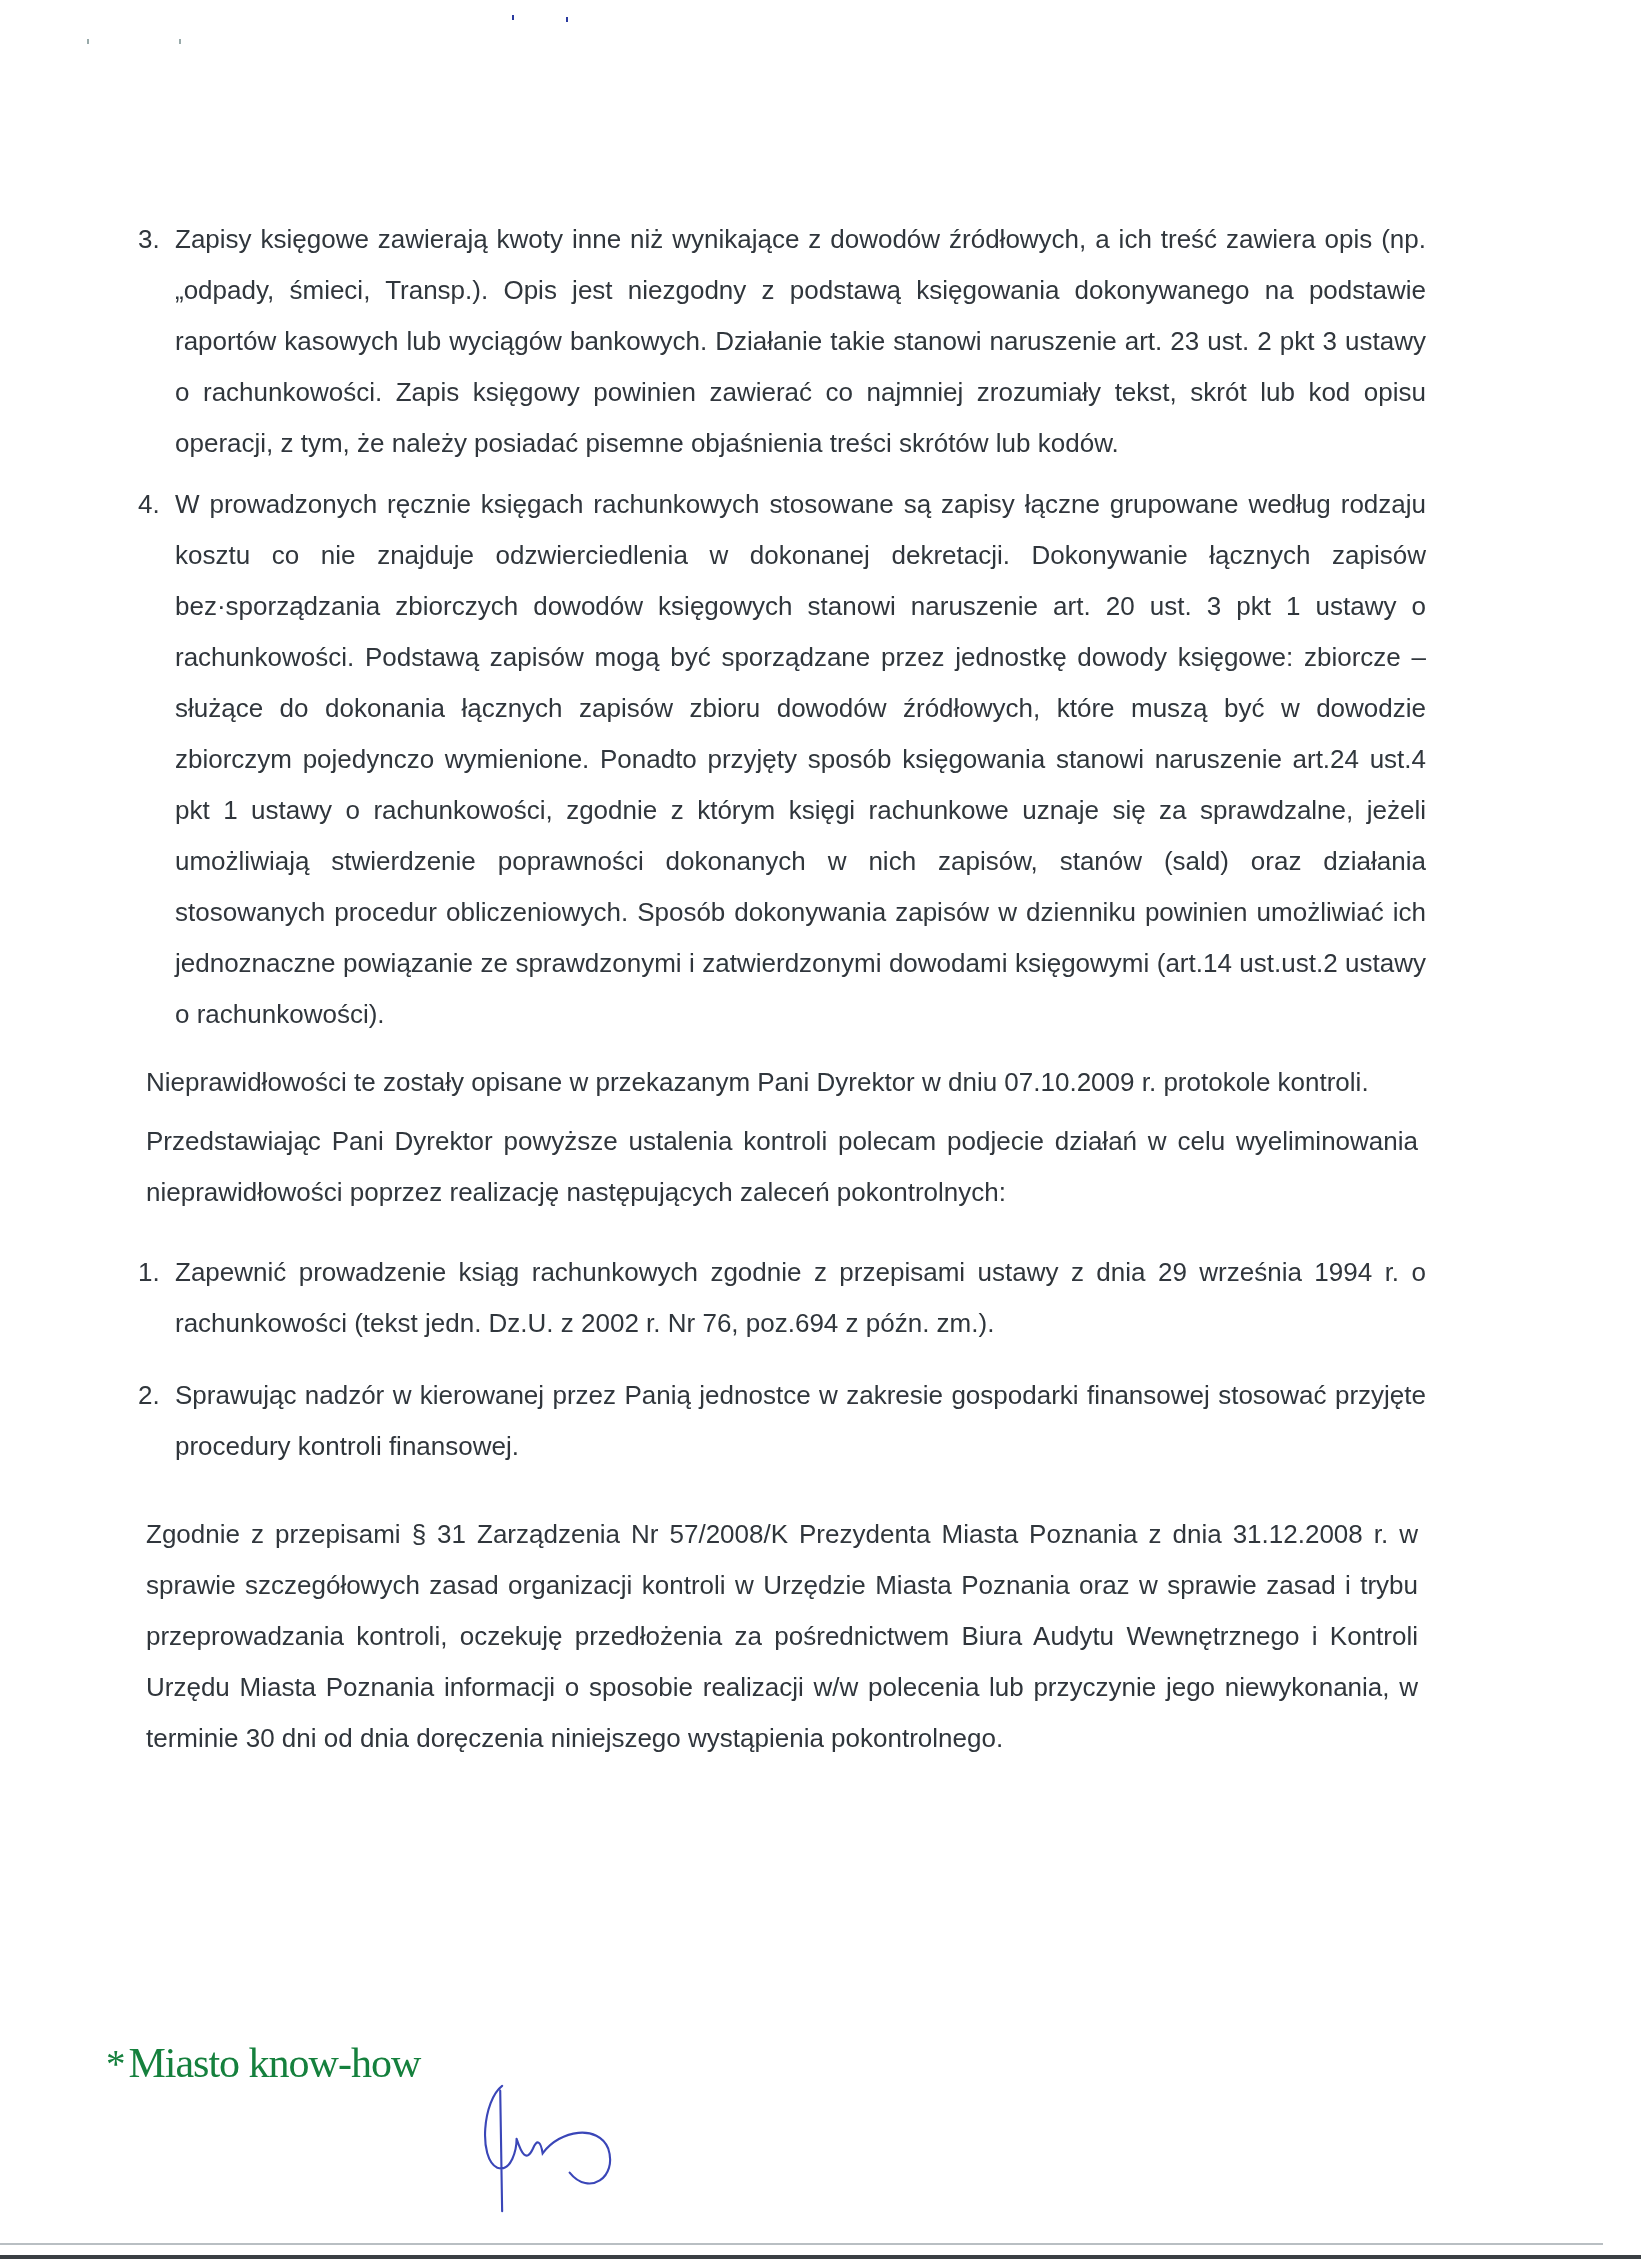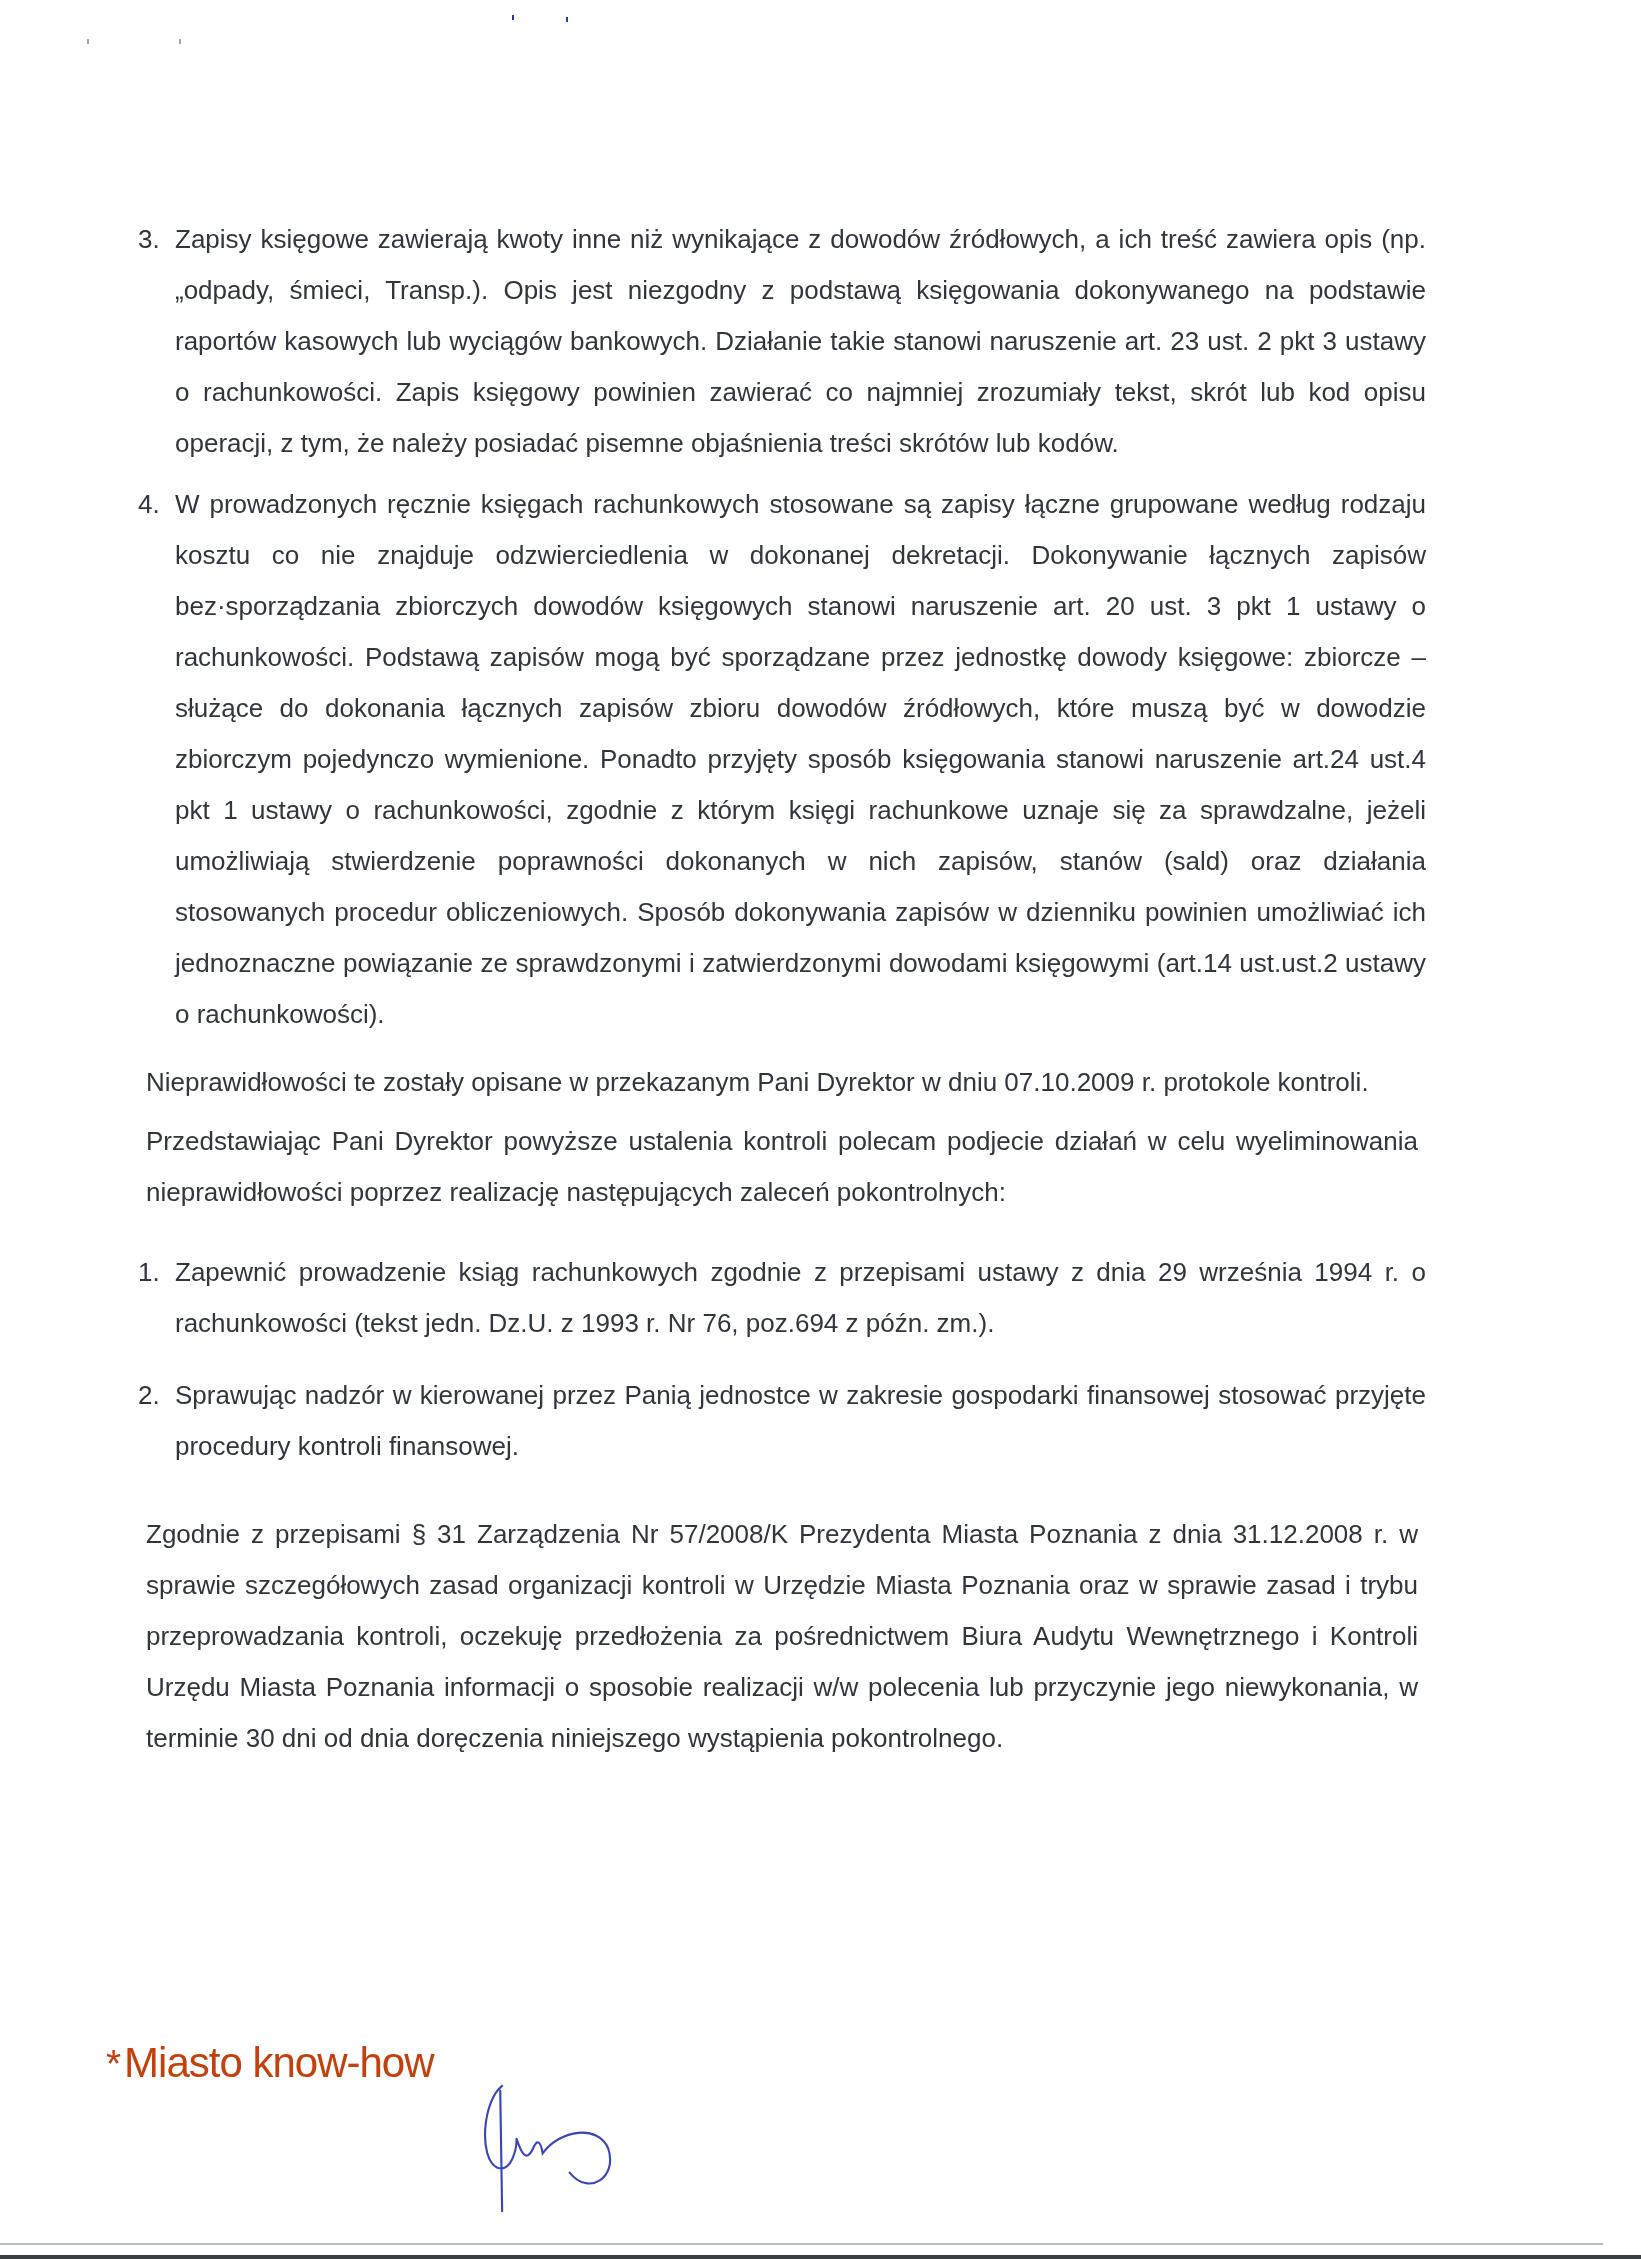--- a/index.html
+++ b/index.html
@@ -15,22 +15,22 @@
   }
   .list-item { display: flex; }
   .list-item .num { width: 37px; flex: 0 0 37px; }
   .list-item .txt { flex: 1; text-align: justify; text-align-last: left; }
   .gap-s { height: 9.7px; }
   .gap-m { height: 21px; }
   .gap-l { height: 29px; }
   p.para { margin: 8px; text-align: justify; text-align-last: left; }
   .footer-logo {
     position: absolute; left: 106px; top: 2039px;
-    font-size: 42px; font-weight: normal; letter-spacing: -1px; color: #c2410c;
-    font-family: Liberation Sans, sans-serif;
+    font-size: 42px; font-weight: normal; letter-spacing: -1px; color: #15803d;
+    font-family: Liberation Serif, serif;
   }
   .footer-logo .star { font-size: 39px; margin-right: 3.9px; }
   .signature { position: absolute; left: 473px; top: 2081px; width: 174px; height: 135px; }
   .bottom-rule { position: absolute; left: 0; top: 2243px; width: 1603px; height: 1.9px; background: #b9bfc3; }
   .bottom-band { position: absolute; left: 0; top: 2255px; width: 1641px; height: 3.9px; background: #3a3f44; }
   .speck { position: absolute; width: 1.9px; height: 4.8px; background: #9aa; }
 </style>
 </head>
 <body>
 
@@ -53,21 +53,21 @@
       <span class="txt">W prowadzonych ręcznie księgach rachunkowych stosowane są zapisy łączne grupowane według rodzaju kosztu co nie znajduje odzwierciedlenia w dokonanej dekretacji. Dokonywanie łącznych zapisów bez·sporządzania zbiorczych dowodów księgowych stanowi naruszenie art. 20 ust. 3 pkt 1 ustawy o rachunkowości. Podstawą zapisów mogą być  sporządzane przez jednostkę dowody księgowe: zbiorcze – służące do dokonania łącznych zapisów zbioru dowodów źródłowych, które muszą być w dowodzie zbiorczym pojedynczo wymienione. Ponadto przyjęty sposób księgowania stanowi naruszenie art.24 ust.4 pkt 1 ustawy o rachunkowości, zgodnie z którym księgi rachunkowe uznaje się za sprawdzalne, jeżeli umożliwiają stwierdzenie poprawności dokonanych w nich zapisów, stanów (sald) oraz działania stosowanych procedur obliczeniowych. Sposób dokonywania zapisów w dzienniku powinien umożliwiać ich jednoznaczne powiązanie ze sprawdzonymi i zatwierdzonymi dowodami księgowymi (art.14 ust.ust.2 ustawy o rachunkowości).</span>
     </div>
     <div class="gap-s"></div>
 
     <p class="para">Nieprawidłowości te zostały opisane w przekazanym Pani Dyrektor w dniu 07.10.2009 r. protokole kontroli.</p>
     <p class="para">Przedstawiając Pani Dyrektor powyższe ustalenia kontroli polecam podjecie działań w celu wyeliminowania nieprawidłowości poprzez realizację następujących zaleceń pokontrolnych:</p>
     <div class="gap-m"></div>
 
     <div class="list-item">
       <span class="num">1.</span>
-      <span class="txt">Zapewnić  prowadzenie ksiąg rachunkowych zgodnie z przepisami ustawy z dnia 29 września 1994 r. o rachunkowości  (tekst jedn. Dz.U. z 1993 r. Nr 76, poz.694 z późn. zm.).</span>
+      <span class="txt">Zapewnić  prowadzenie ksiąg rachunkowych zgodnie z przepisami ustawy z dnia 29 września 1994 r. o rachunkowości  (tekst jedn. Dz.U. z 2002 r. Nr 76, poz.694 z późn. zm.).</span>
     </div>
     <div class="gap-m"></div>
     <div class="list-item">
       <span class="num">2.</span>
       <span class="txt">Sprawując nadzór w kierowanej przez Panią jednostce w zakresie gospodarki finansowej stosować przyjęte procedury kontroli finansowej.</span>
     </div>
     <div class="gap-l"></div>
 
     <p class="para">Zgodnie z przepisami § 31 Zarządzenia Nr 57/2008/K  Prezydenta Miasta Poznania z dnia 31.12.2008 r. w sprawie szczegółowych zasad organizacji kontroli w Urzędzie Miasta Poznania oraz w sprawie zasad i trybu przeprowadzania kontroli, oczekuję przedłożenia za pośrednictwem Biura Audytu Wewnętrznego i Kontroli Urzędu Miasta Poznania informacji o sposobie realizacji w/w polecenia lub przyczynie jego niewykonania, w terminie 30 dni od dnia doręczenia niniejszego wystąpienia pokontrolnego.</p>
   </div>

